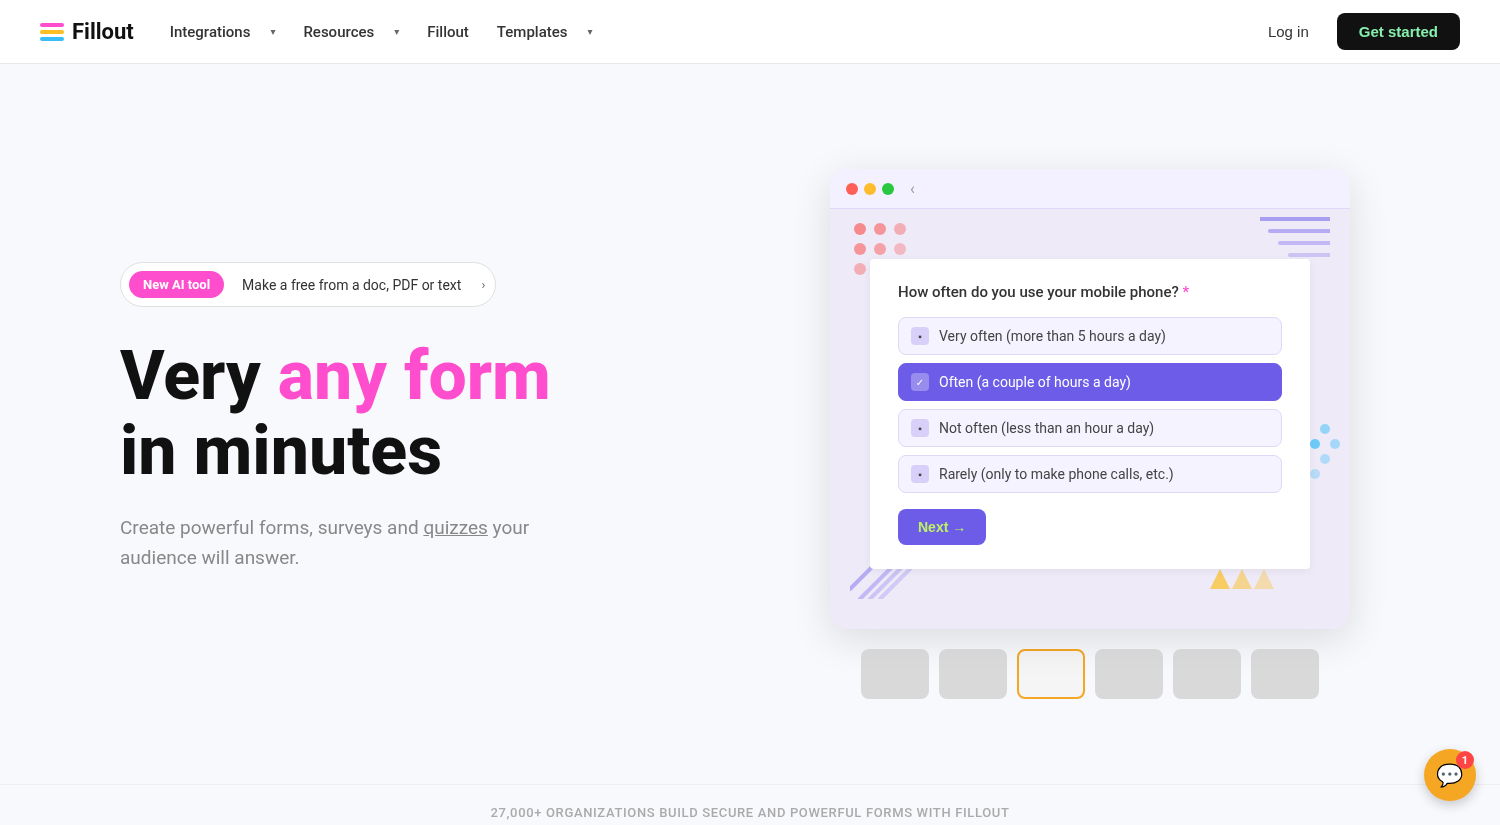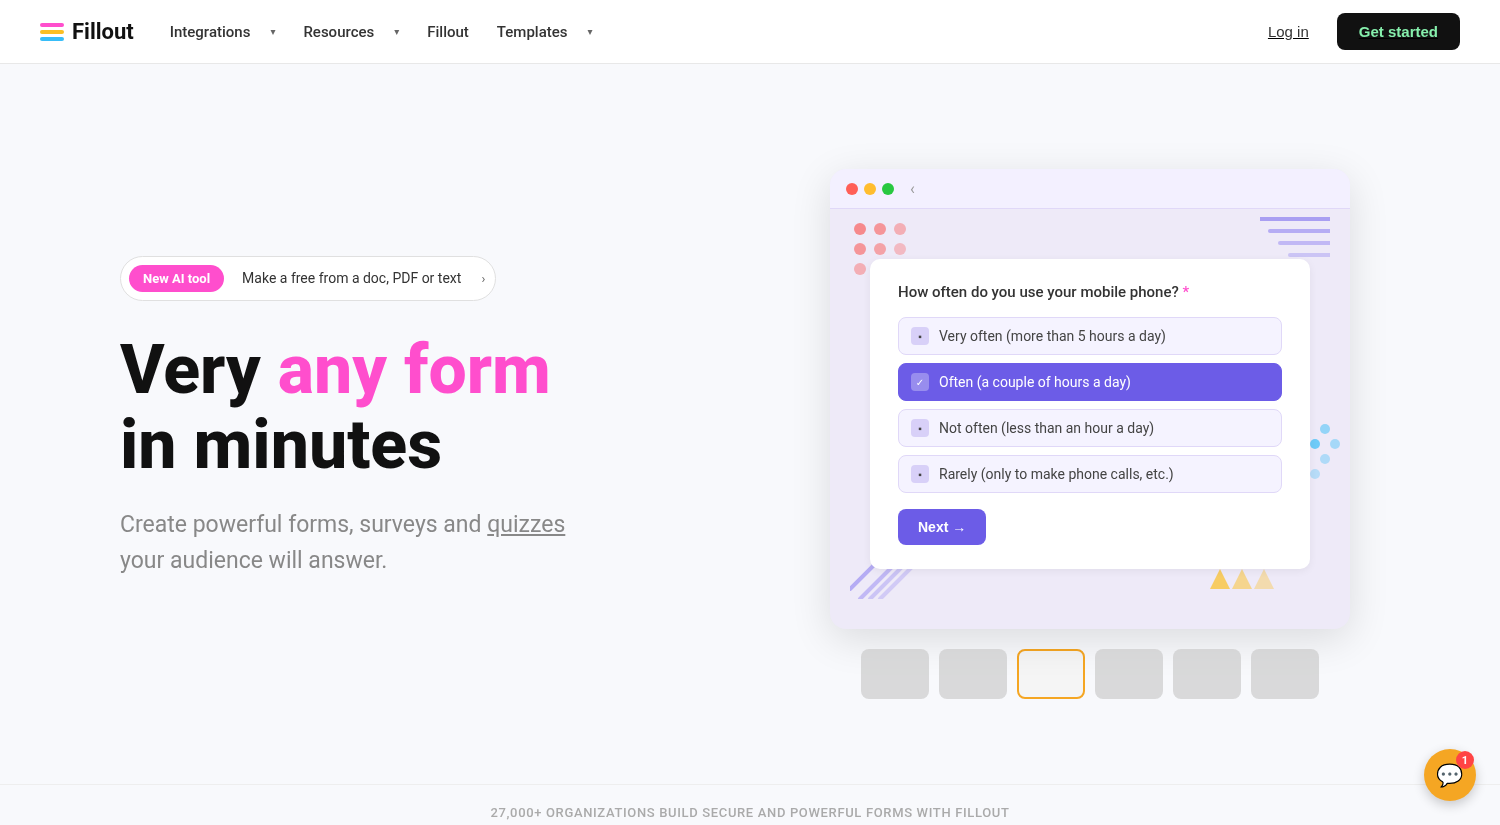--- a/index.html
+++ b/index.html
@@ -47,21 +47,21 @@
       align-items: center;
       gap: 20px;
       padding: 8px 12px;
       font-size: 15px;
       color: #333;
       cursor: pointer;
       border-radius: 6px;
       font-weight: 500;
     }
     .nav-chevron { font-size: 10px; color: #666; }
-    .nav-actions { display: flex; align-items: center; gap: 16px; text-decoration: underline; }
+    .nav-actions { display: flex; align-items: center; gap: 16px; }
     .btn-login {
       font-size: 15px;
       color: #333;
       cursor: pointer;
       font-weight: 500;
       padding: 8px 12px;
       border-radius: 6px;
       background: none;
       border: none;
     }
@@ -122,21 +122,21 @@
     }
     .hero-title {
       font-size: 68px;
       font-weight: 800;
       line-height: 1.1;
       color: #111;
       margin-bottom: 24px;
     }
     .hero-title .accent { color: #ff4ecd; }
     .hero-subtitle {
-      font-size: 23px;
+      font-size: 19px;
       color: #888;
       line-height: 1.6;
       margin-bottom: 32px;
       max-width: 460px;
     }
     .hero-subtitle .underline { text-decoration: underline; color: #888; }
     .btn-cta {
       background: #00b0f0;
       color: #fff;
       font-size: 18px;
@@ -223,21 +223,21 @@
       position: absolute;
       right: 10px;
       top: 50%;
       width: 50px;
       height: 80px;
     }
 
     
     .form-card {
       background: #fff;
-      border-radius: 10px;
+      border-radius: 4px;
       padding: 24px 28px;
       position: relative;
       z-index: 2;
       margin: 20px 0;
       box-shadow: 0 2px 8px rgba(0,0,0,0.06);
     }
     .form-question {
       font-size: 15px;
       color: #333;
       font-weight: 500;
@@ -268,21 +268,21 @@
       background: rgba(255,255,255,0.25);
       display: flex;
       align-items: center;
       justify-content: center;
       font-size: 10px;
     }
     .form-option.selected .option-icon { background: rgba(255,255,255,0.3); }
     .form-option:not(.selected) .option-icon { background: #d8d0f8; }
     .btn-next {
       background: #6c5ce7;
-      color: #ffffff;
+      color: #bef264;
       font-size: 14px;
       font-weight: 600;
       padding: 10px 20px;
       border-radius: 8px;
       border: none;
       cursor: pointer;
       margin-top: 8px;
       display: inline-flex;
       align-items: center;
       gap: 4px;

